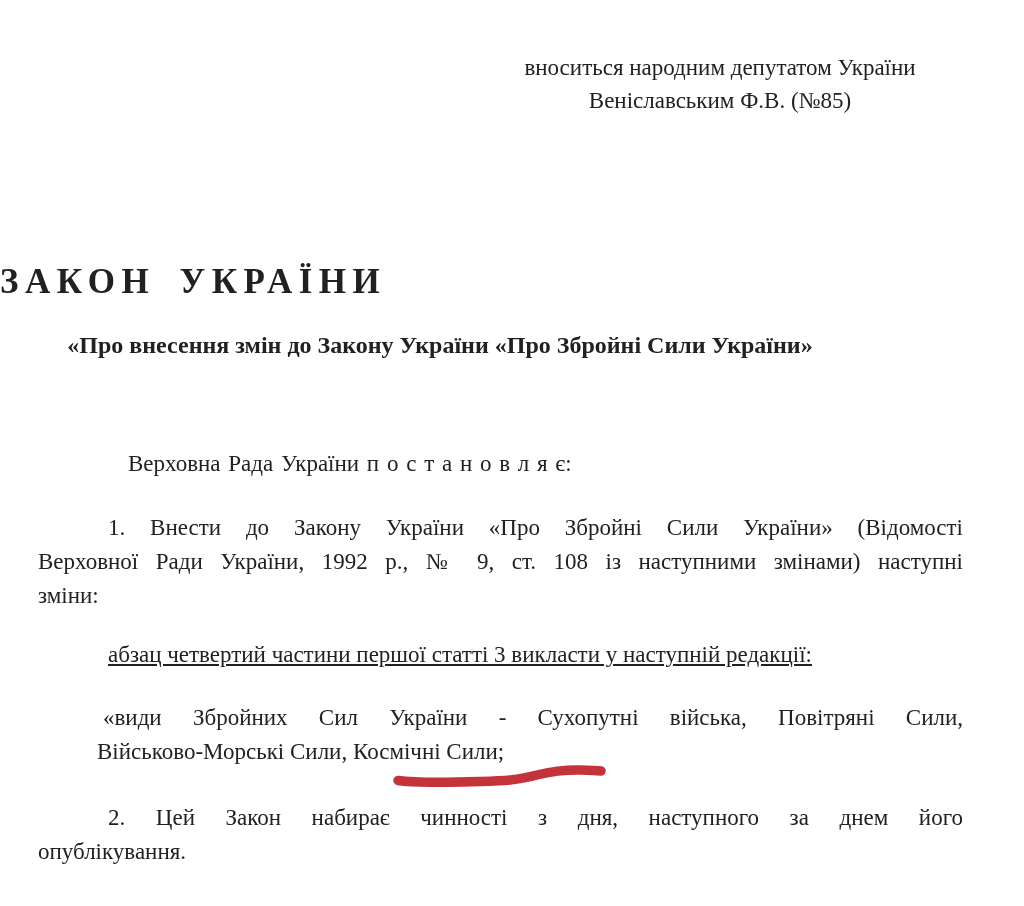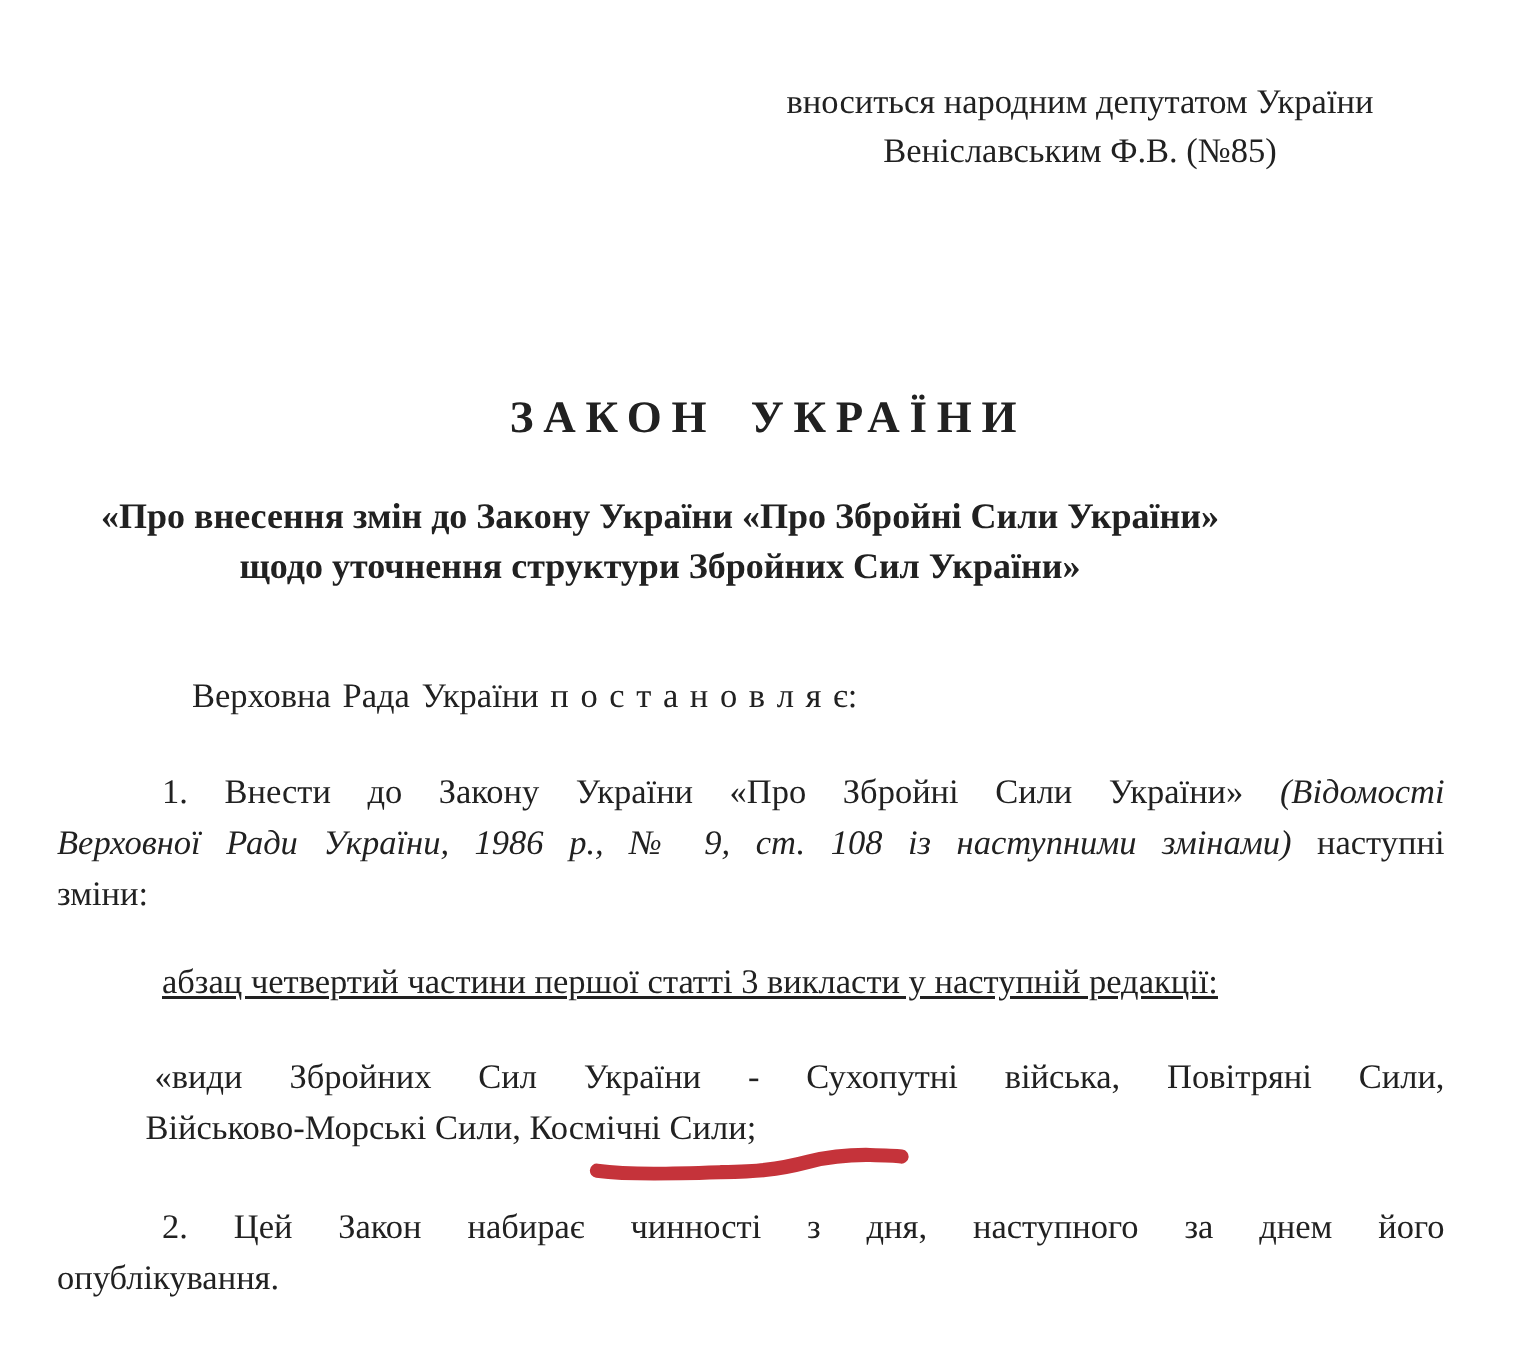--- a/index.html
+++ b/index.html
@@ -24,22 +24,22 @@
     line-height: 33px;
   }
   .header-line.shift { transform: translateX(-33px); }
 
   
   .law-title {
     position: absolute;
     top: 262px;
     left: 0;
     width: 1024px;
-    text-align: center;
-    font-size: 30px;
+    text-align: left;
+    font-size: 35px;
     font-weight: bold;
     letter-spacing: 6.5px;
     word-spacing: 9px;
   }
   .law-subtitle {
     position: absolute;
     top: 329px;
     left: 0;
     width: 880px;
     text-align: center;
@@ -55,21 +55,21 @@
     font-size: 23px;
     word-spacing: 2px;
     margin-left: 20px;
   }
 
   .para { font-size: 23px; line-height: 34px; }
   .para .line { text-align: left; }
   .para .line.just { text-align: justify; text-align-last: justify; }
   .indent70 { text-indent: 70px; }
   .indent6  { text-indent: 6px; }
-  .it { font-style: italic; }
+  .it { }
 
   .p1 {
     position: absolute;
     top: 511px;
     left: 38px;
     width: 925px;
   }
   .amendment {
     position: absolute;
     top: 642px;
@@ -104,28 +104,27 @@
 
   <div class="header-block">
     <div class="header-line">вноситься народним депутатом України</div>
     <div class="header-line">Веніславським Ф.В. (№85)</div>
   </div>
 
   <h1 class="law-title">ЗАКОН УКРАЇНИ</h1>
 
   <div class="law-subtitle">
     <div>«Про внесення змін до Закону України «Про Збройні Сили України»</div>
-    <div>щодо уточнення структури Збройних Сил України»</div>
   </div>
 
   <div class="resolution">Верховна Рада України п о с т а н о в л я є:</div>
 
   <div class="para p1">
     <div class="line just indent70"><span>1. Внести до Закону України «Про Збройні Сили України» </span><span class="it">(Відомості</span></div>
-    <div class="line just"><span class="it">Верховної Ради України, 1986 р., № 9, ст. 108 із наступними змінами)</span><span> наступні</span></div>
+    <div class="line just"><span class="it">Верховної Ради України, 1992 р., № 9, ст. 108 із наступними змінами)</span><span> наступні</span></div>
     <div class="line">зміни:</div>
   </div>
 
   <div class="amendment">абзац четвертий частини першої статті 3 викласти у наступній редакції:</div>
 
   <div class="para quote">
     <div class="line just indent6">«види Збройних Сил України - Сухопутні війська, Повітряні Сили,</div>
     <div class="line">Військово-Морські Сили, Космічні Сили;</div>
   </div>
 

